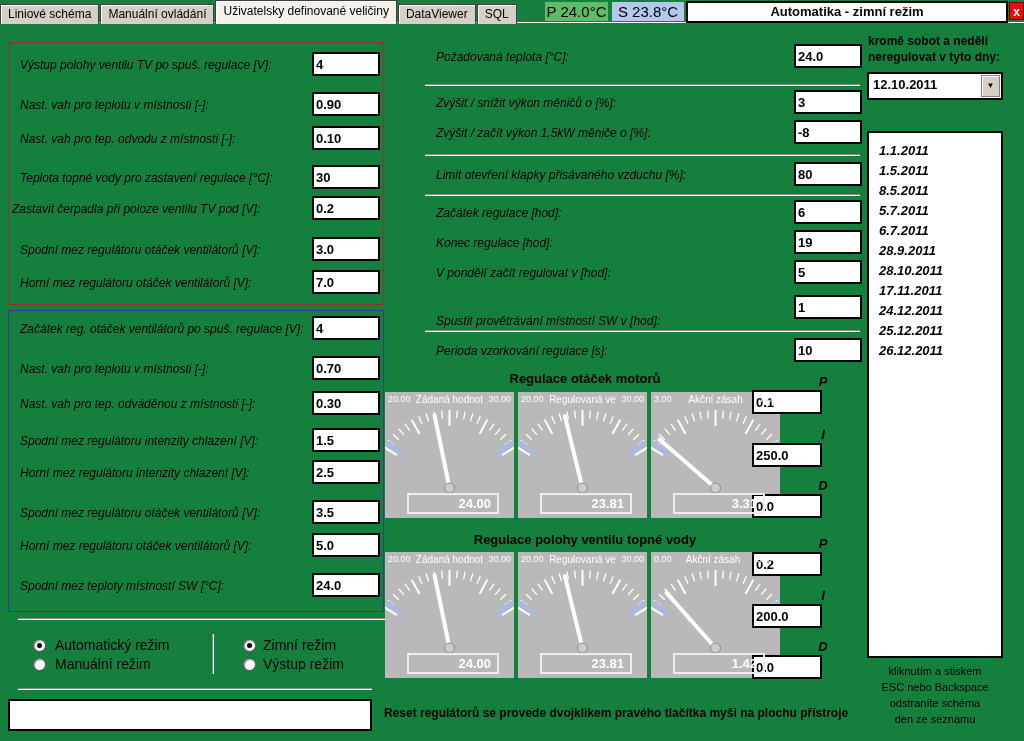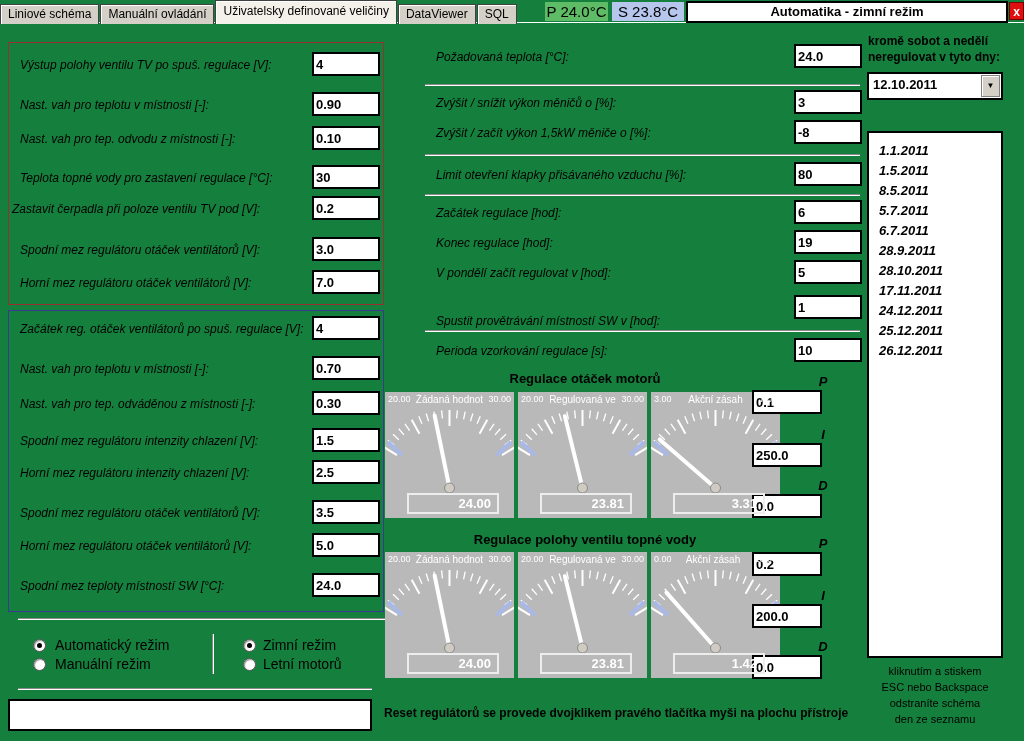--- a/index.html
+++ b/index.html
@@ -403,19 +403,19 @@
 
   <div class="sep" style="left:18px;top:618px;width:367px"></div>
   <span class="radio on" style="left:33px;top:639px"></span>
   <span class="radio-label" style="left:55px;top:637px">Automatický režim</span>
   <span class="radio" style="left:33px;top:658px"></span>
   <span class="radio-label" style="left:55px;top:656px">Manuální režim</span>
   <div class="vdivider" style="left:212px;top:634px;height:40px"></div>
   <span class="radio on" style="left:243px;top:639px"></span>
   <span class="radio-label" style="left:263px;top:637px">Zimní režim</span>
   <span class="radio" style="left:243px;top:658px"></span>
-  <span class="radio-label" style="left:263px;top:656px">Letní motorů</span>
+  <span class="radio-label" style="left:263px;top:656px">Výstup režim</span>
   <div class="sep" style="left:18px;top:688px;width:354px"></div>
 
   <input class="msg-input" value="" style="">
   <div class="reset-note">Reset regulátorů se provede dvojklikem pravého tlačítka myši na plochu přístroje</div>
 
 </div>
 
 </body></html>

